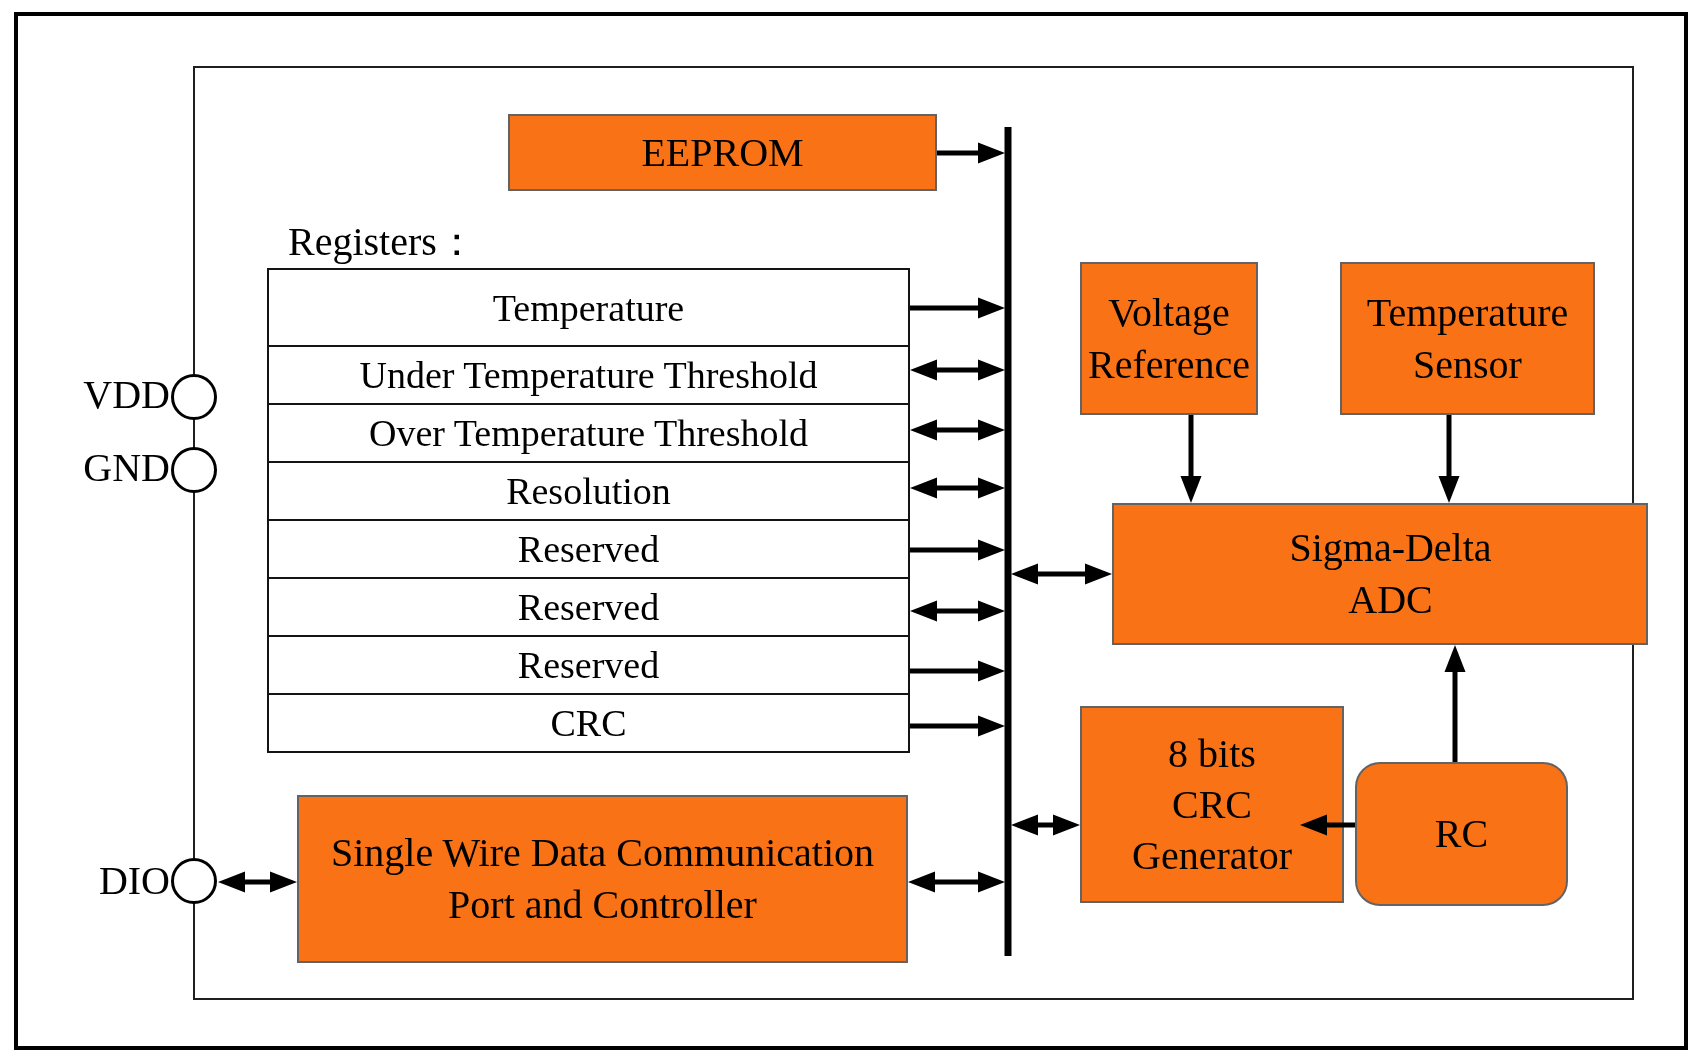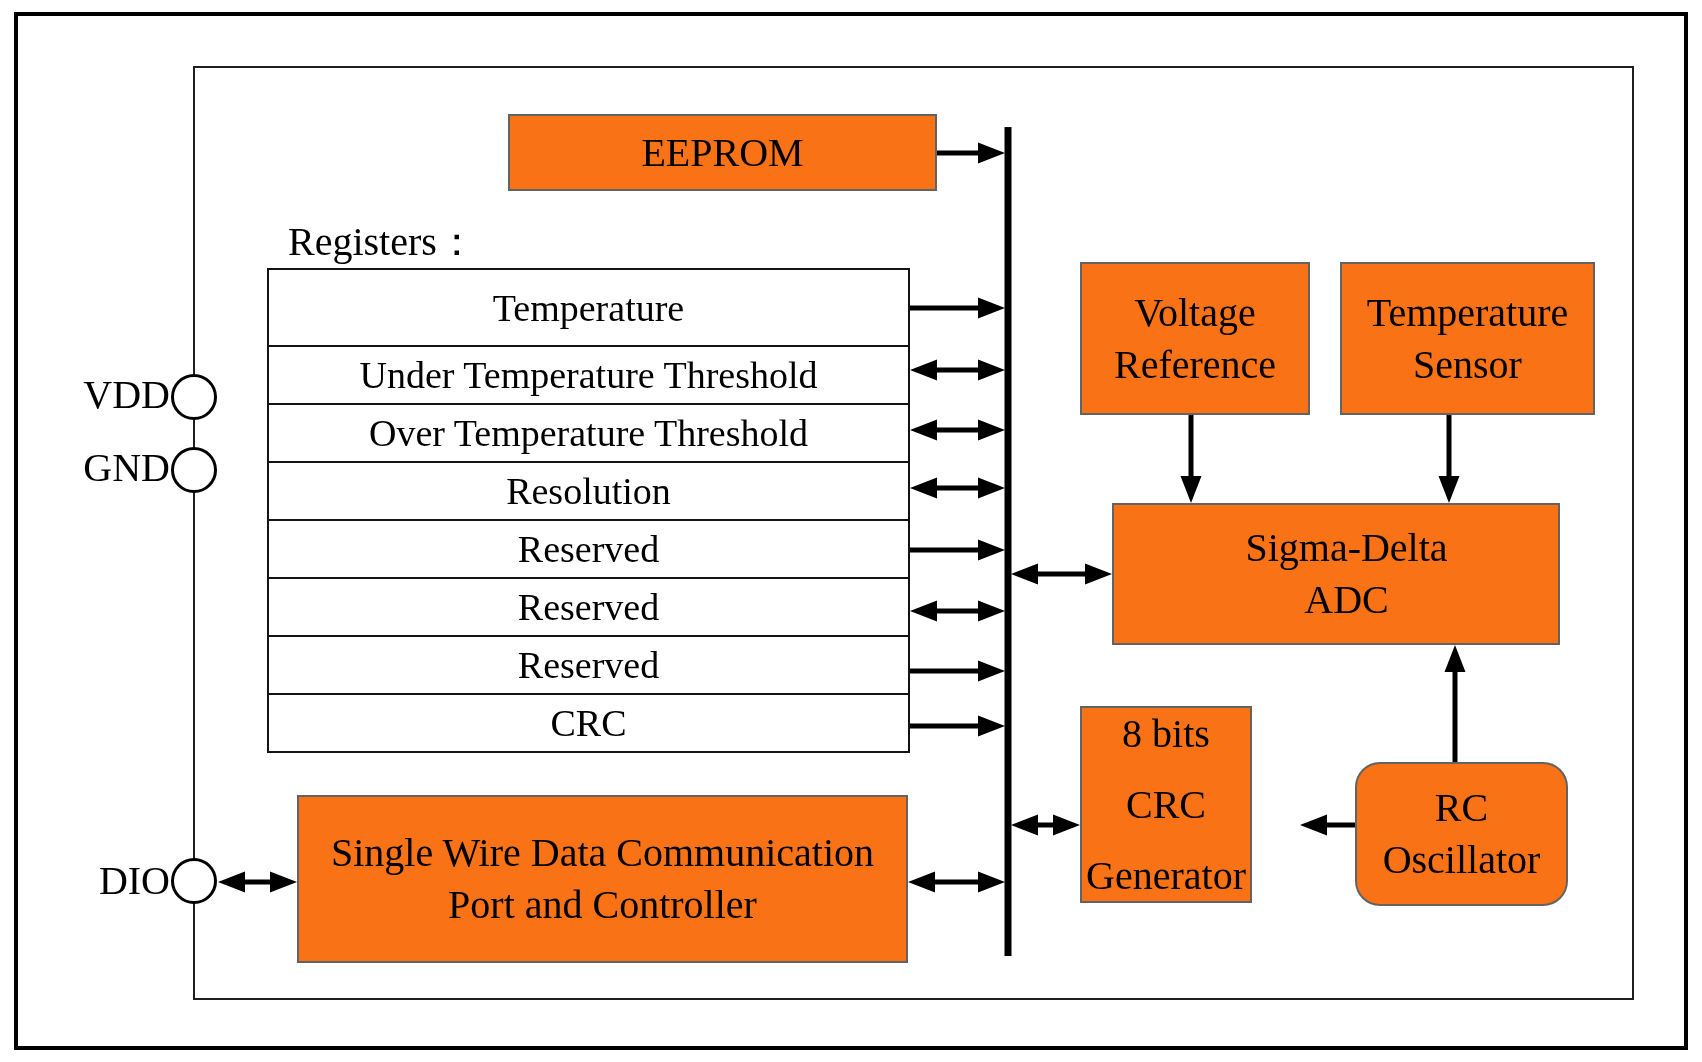--- a/index.html
+++ b/index.html
@@ -15,24 +15,24 @@
     position:absolute;left:193px;top:66px;width:1441px;height:934px;
     border:2px solid #1f1f1f;box-sizing:border-box;
   }
   .box{
     position:absolute;border:2px solid #636363;box-sizing:border-box;background:#f97316;
     display:flex;flex-direction:column;align-items:center;justify-content:center;
     text-align:center;font-size:40px;line-height:52px;
   }
   .box-eeprom{left:508px;top:114px;width:429px;height:77px;}
   .box-swdc{left:297px;top:795px;width:611px;height:168px;}
-  .box-voltref{left:1080px;top:262px;width:230px;height:153px;}
+  .box-voltref{left:1080px;top:262px;width:178px;height:153px;}
   .box-tempsensor{left:1340px;top:262px;width:255px;height:153px;}
-  .box-adc{left:1112px;top:503px;width:448px;height:142px;padding-left:21px;}
-  .box-crcgen{left:1080px;top:706px;width:172px;height:197px;line-height:51px;justify-content:space-between;}
+  .box-adc{left:1112px;top:503px;width:536px;height:142px;padding-left:21px;}
+  .box-crcgen{left:1080px;top:706px;width:264px;height:197px;line-height:51px;}
   .box-rcosc{left:1355px;top:762px;width:213px;height:144px;border-radius:25px;}
   .registers-label{
     position:absolute;left:288px;top:220px;font-size:40px;line-height:44px;
   }
   .reg-table{
     position:absolute;left:267px;top:268px;width:643px;height:485px;
     border:2px solid #141414;box-sizing:border-box;background:#fff;
     display:flex;flex-direction:column;
   }
   .reg-row{
@@ -105,21 +105,20 @@
     <span>Sigma-Delta</span>
     <span>ADC</span>
   </div>
   <div class="box box-crcgen">
     <span>8 bits</span>
     <span>CRC</span>
     <span>Generator</span>
   </div>
   <div class="box box-rcosc">
     <span>RC</span>
-    <span>Oscillator</span>
   </div>
 
   <svg class="wires" width="1702" height="1062" viewBox="0 0 1702 1062">
 
     <line x1="1008" y1="127" x2="1008" y2="956" stroke-width="7"></line>
 
     <g>
       <line x1="937" y1="153" x2="984" y2="153" stroke-width="5"></line>
       <polygon points="1005,153 978,142.5 978,163.5"></polygon>
     </g>

